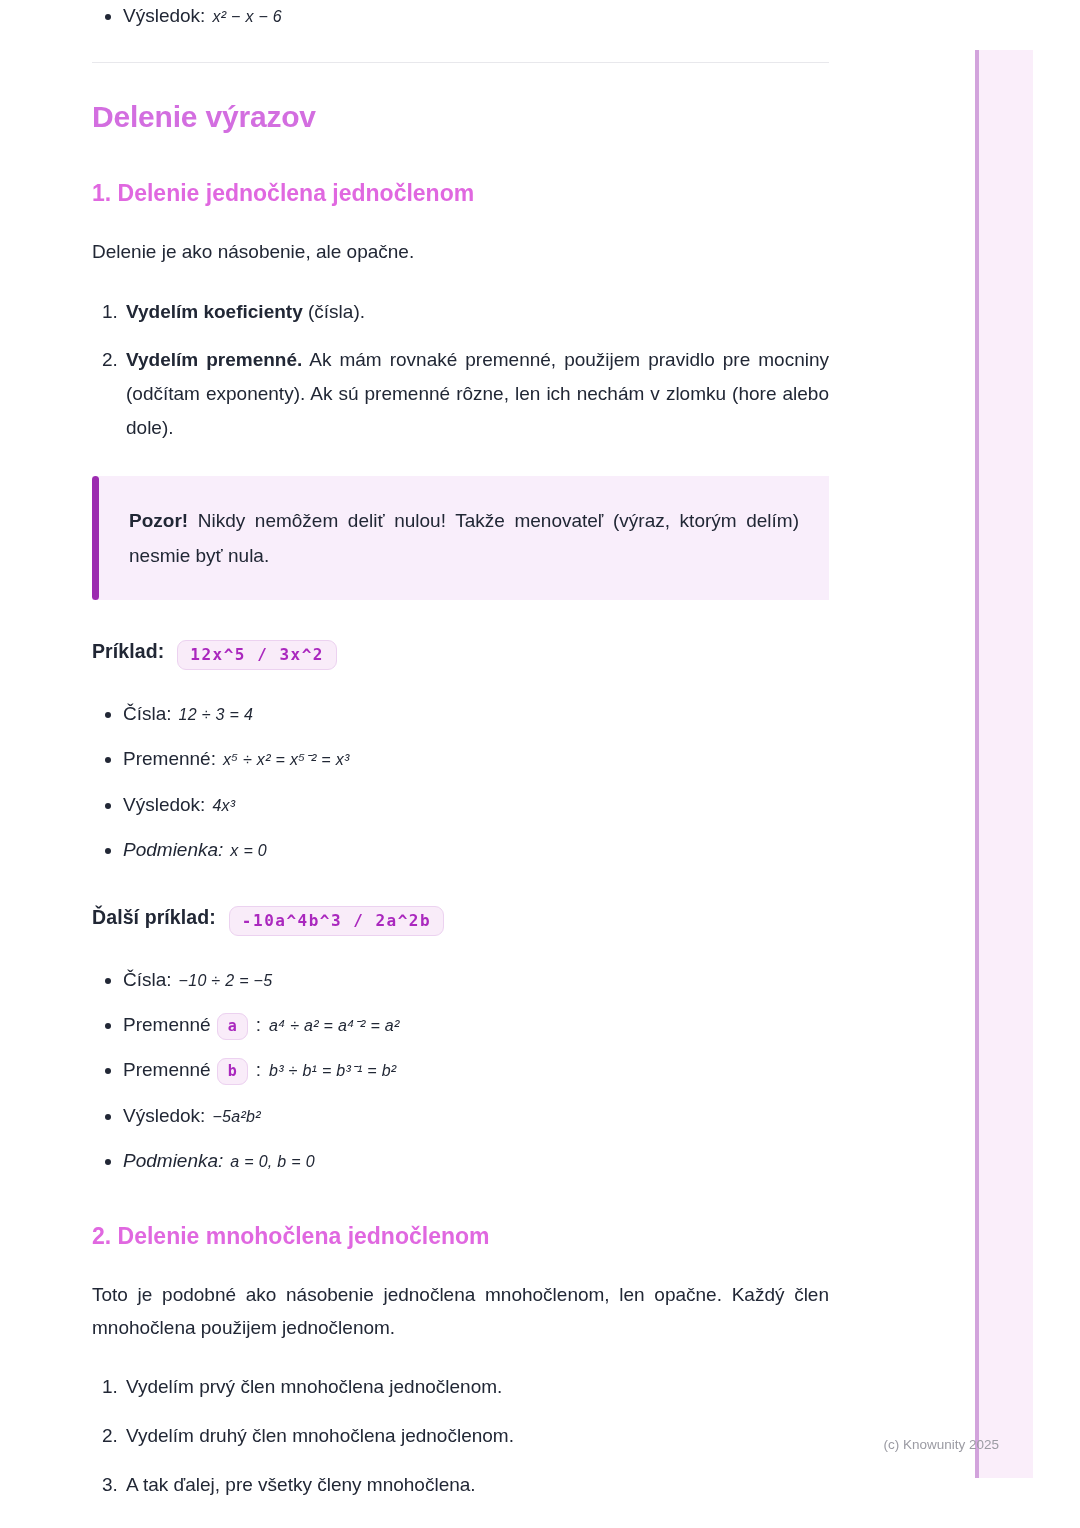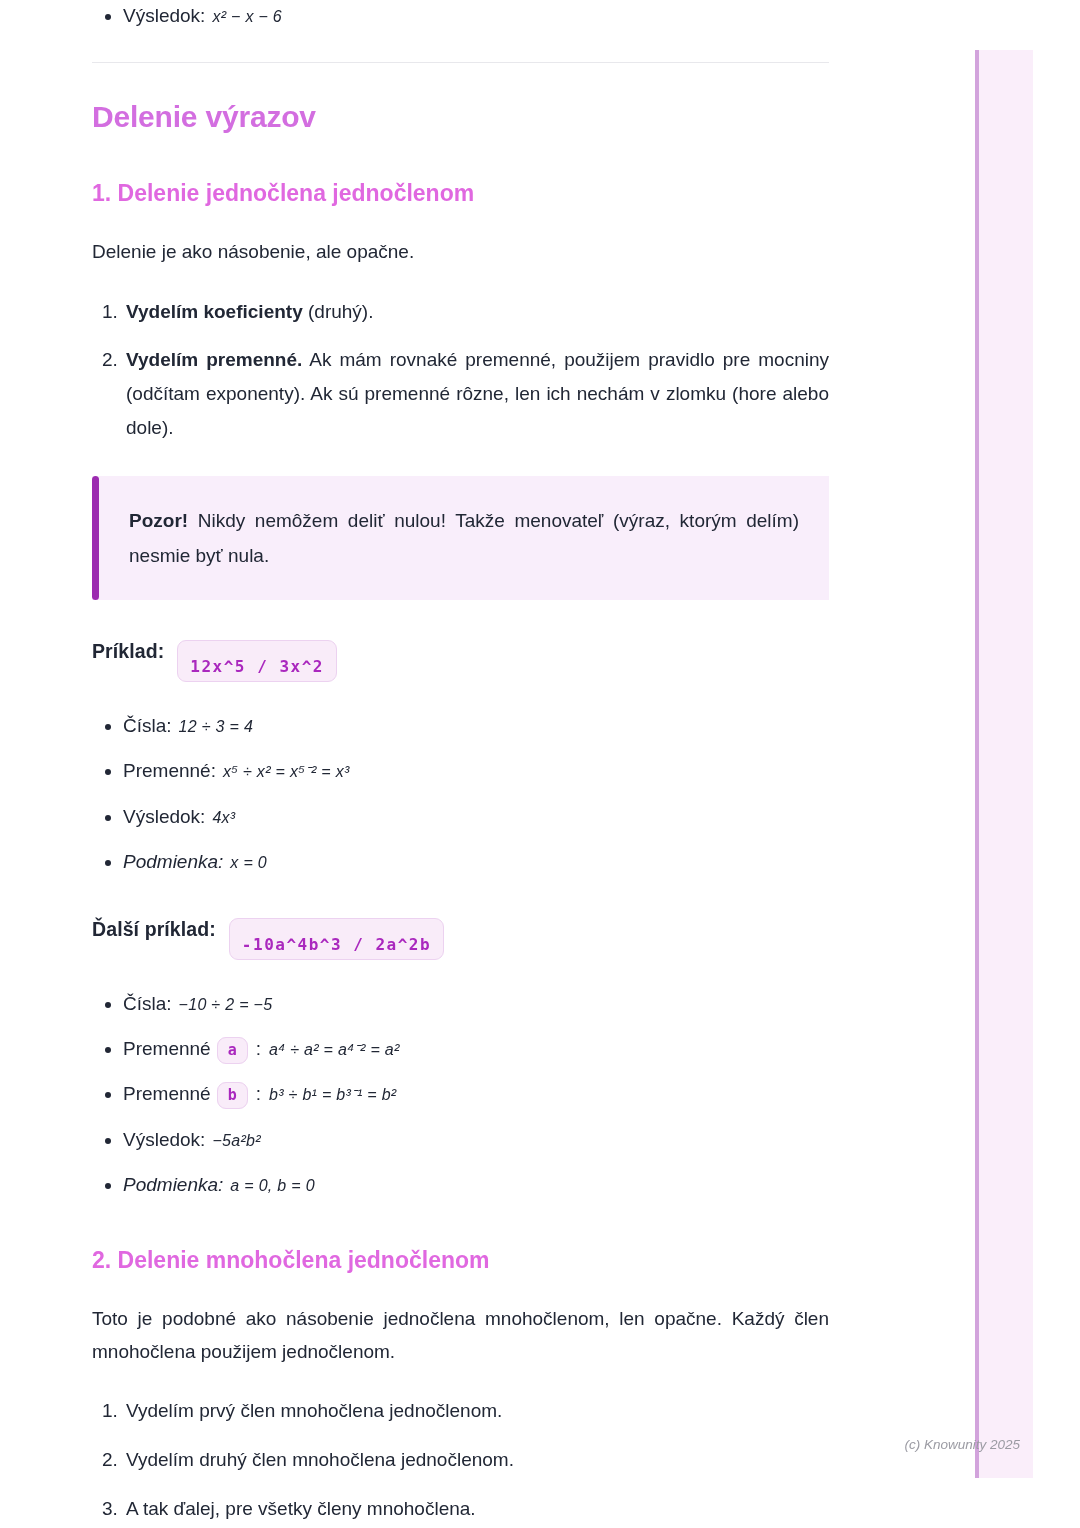--- a/index.html
+++ b/index.html
@@ -32,33 +32,33 @@
   }
   .callout::before{
     content:"";position:absolute;left:0;top:0;bottom:0;width:7px;
     border-radius:8px;background:var(--callout-border);
   }
   .example-line{margin:40px 0 0 0;font-size:19px;display:flex;gap:13px;}
   .example-line strong{font-size:19.5px;letter-spacing:0.1px;}
   .chip{
     font-family:"DejaVu Sans Mono",monospace;font-size:16px;font-weight:bold;
     letter-spacing:1.5px;color:var(--chip-text);background:var(--chip-bg);
-    border:1.5px solid var(--chip-border);border-radius:9px;padding:16px 12px 5px;
+    border:1.5px solid var(--chip-border);border-radius:9px;padding:4px 12px 5px;
     white-space:nowrap;
   }
   .chip.sm{font-size:15px;padding:3px 10px 4px;letter-spacing:0;margin:0 6px;}
   ul.ex{list-style:disc;margin:29px 0 0 0;padding-left:31px;}
   ul.ex li{font-size:19px;line-height:1.6;margin-bottom:15px;}
   .math{font-family:Liberation Sans, sans-serif;font-style:italic;font-size:16px;letter-spacing:0.3px;margin-top:36px;}
   .lbl{margin-right:7px;}
   .it{font-style:italic;}
   .sep{margin:0 8px 0 2px;}
   .side-accent{position:absolute;left:975px;top:50px;width:58px;height:1428px;background:var(--sidebar-bg);}
   .side-accent::before{content:"";position:absolute;left:0;top:0;bottom:0;width:4px;background:var(--sidebar-strip);}
-  .footer{position:absolute;top:1437px;right:60px;font-size:13.5px;color:var(--muted);z-index:3;white-space:nowrap;font-style:italic;}
+  .footer{position:absolute;top:1437px;right:81px;font-size:13.5px;color:var(--muted);z-index:3;white-space:nowrap;}
 </style>
 </head>
 <body>
 
 <div class="content">
 
   <ul class="plain intro-list">
     <li>
       <span class="lbl">Výsledok:</span><span class="math">x² − x − 6</span>
     </li>
@@ -66,21 +66,21 @@
 
   <hr class="divider">
 
   <h1>Delenie výrazov</h1>
 
   <h2>1. Delenie jednočlena jednočlenom</h2>
 
   <p class="lead">Delenie je ako násobenie, ale opačne.</p>
 
   <ol class="steps">
-    <li><strong>Vydelím koeficienty</strong><span> (druhý).</span></li>
+    <li><strong>Vydelím koeficienty</strong><span> (čísla).</span></li>
     <li><strong>Vydelím premenné.</strong><span> Ak mám rovnaké premenné, použijem pravidlo pre mocniny (odčítam exponenty). Ak sú premenné rôzne, len ich nechám v zlomku (hore alebo dole).</span></li>
   </ol>
 
   <div class="callout">
     <strong>Pozor!</strong><span> Nikdy nemôžem deliť nulou! Takže menovateľ (výraz, ktorým delím) nesmie byť nula.</span>
   </div>
 
   <p class="example-line">
     <strong>Príklad:</strong>
     <code class="chip">12x^5 / 3x^2</code>

